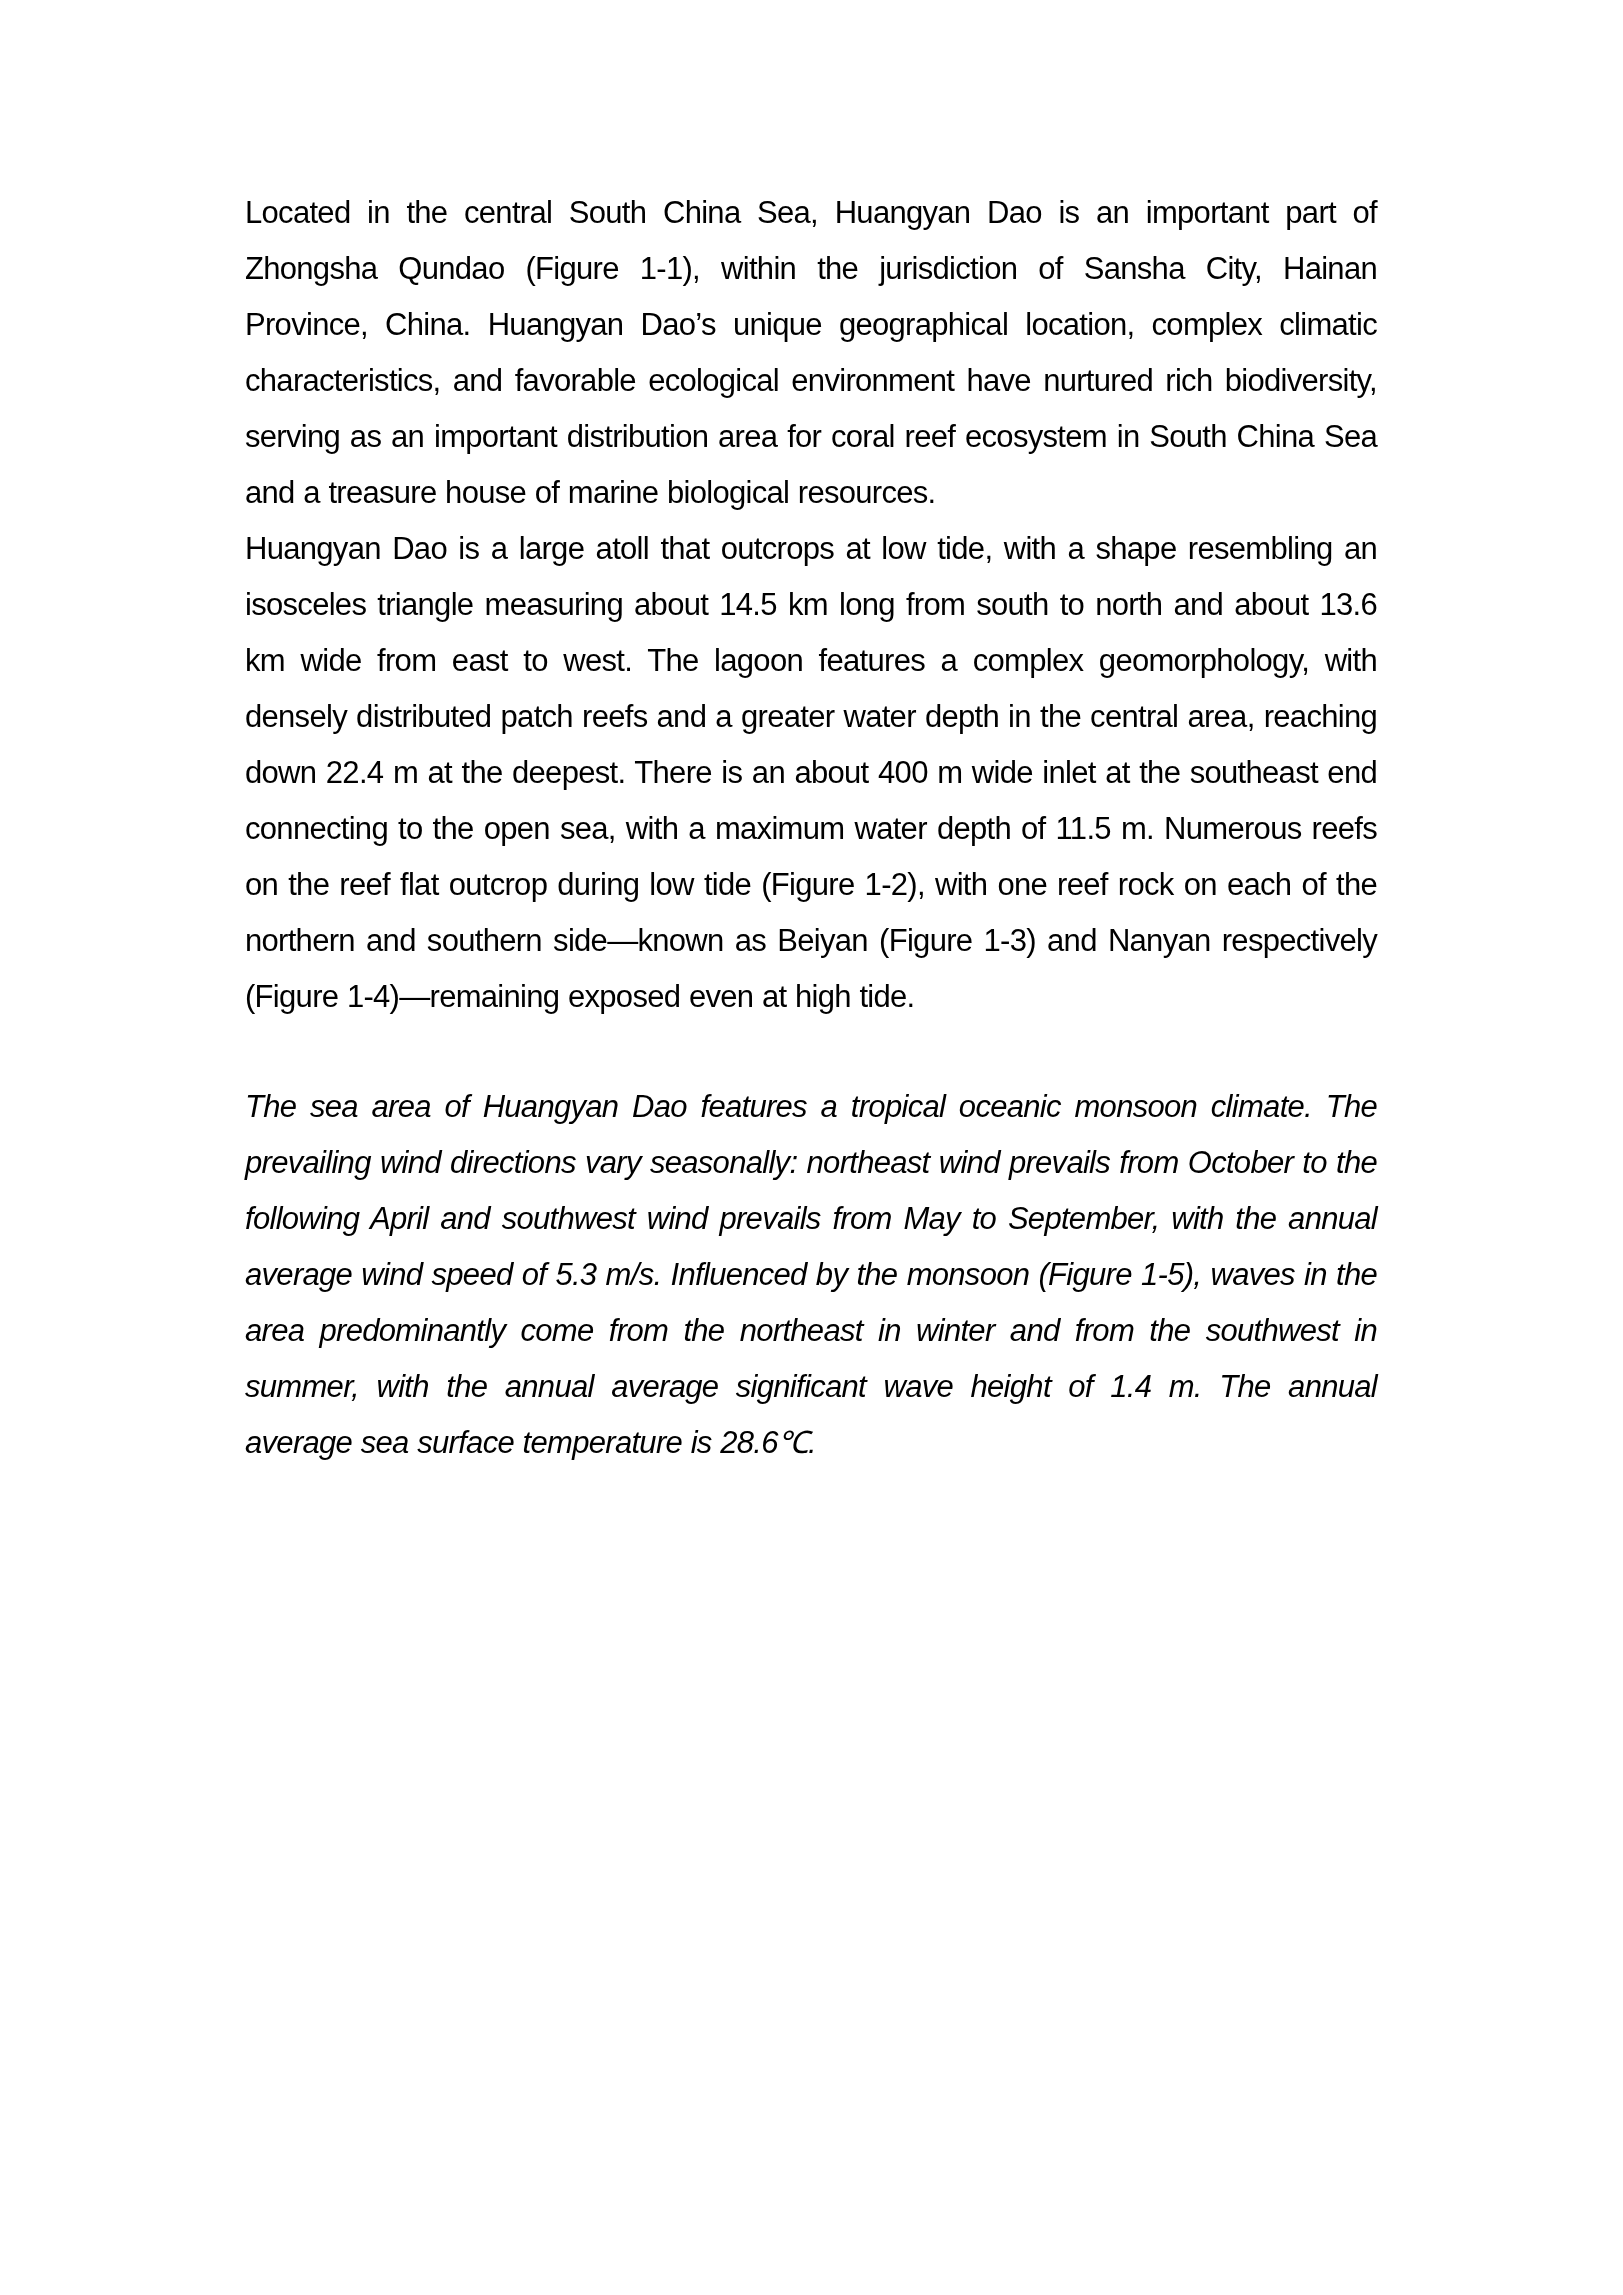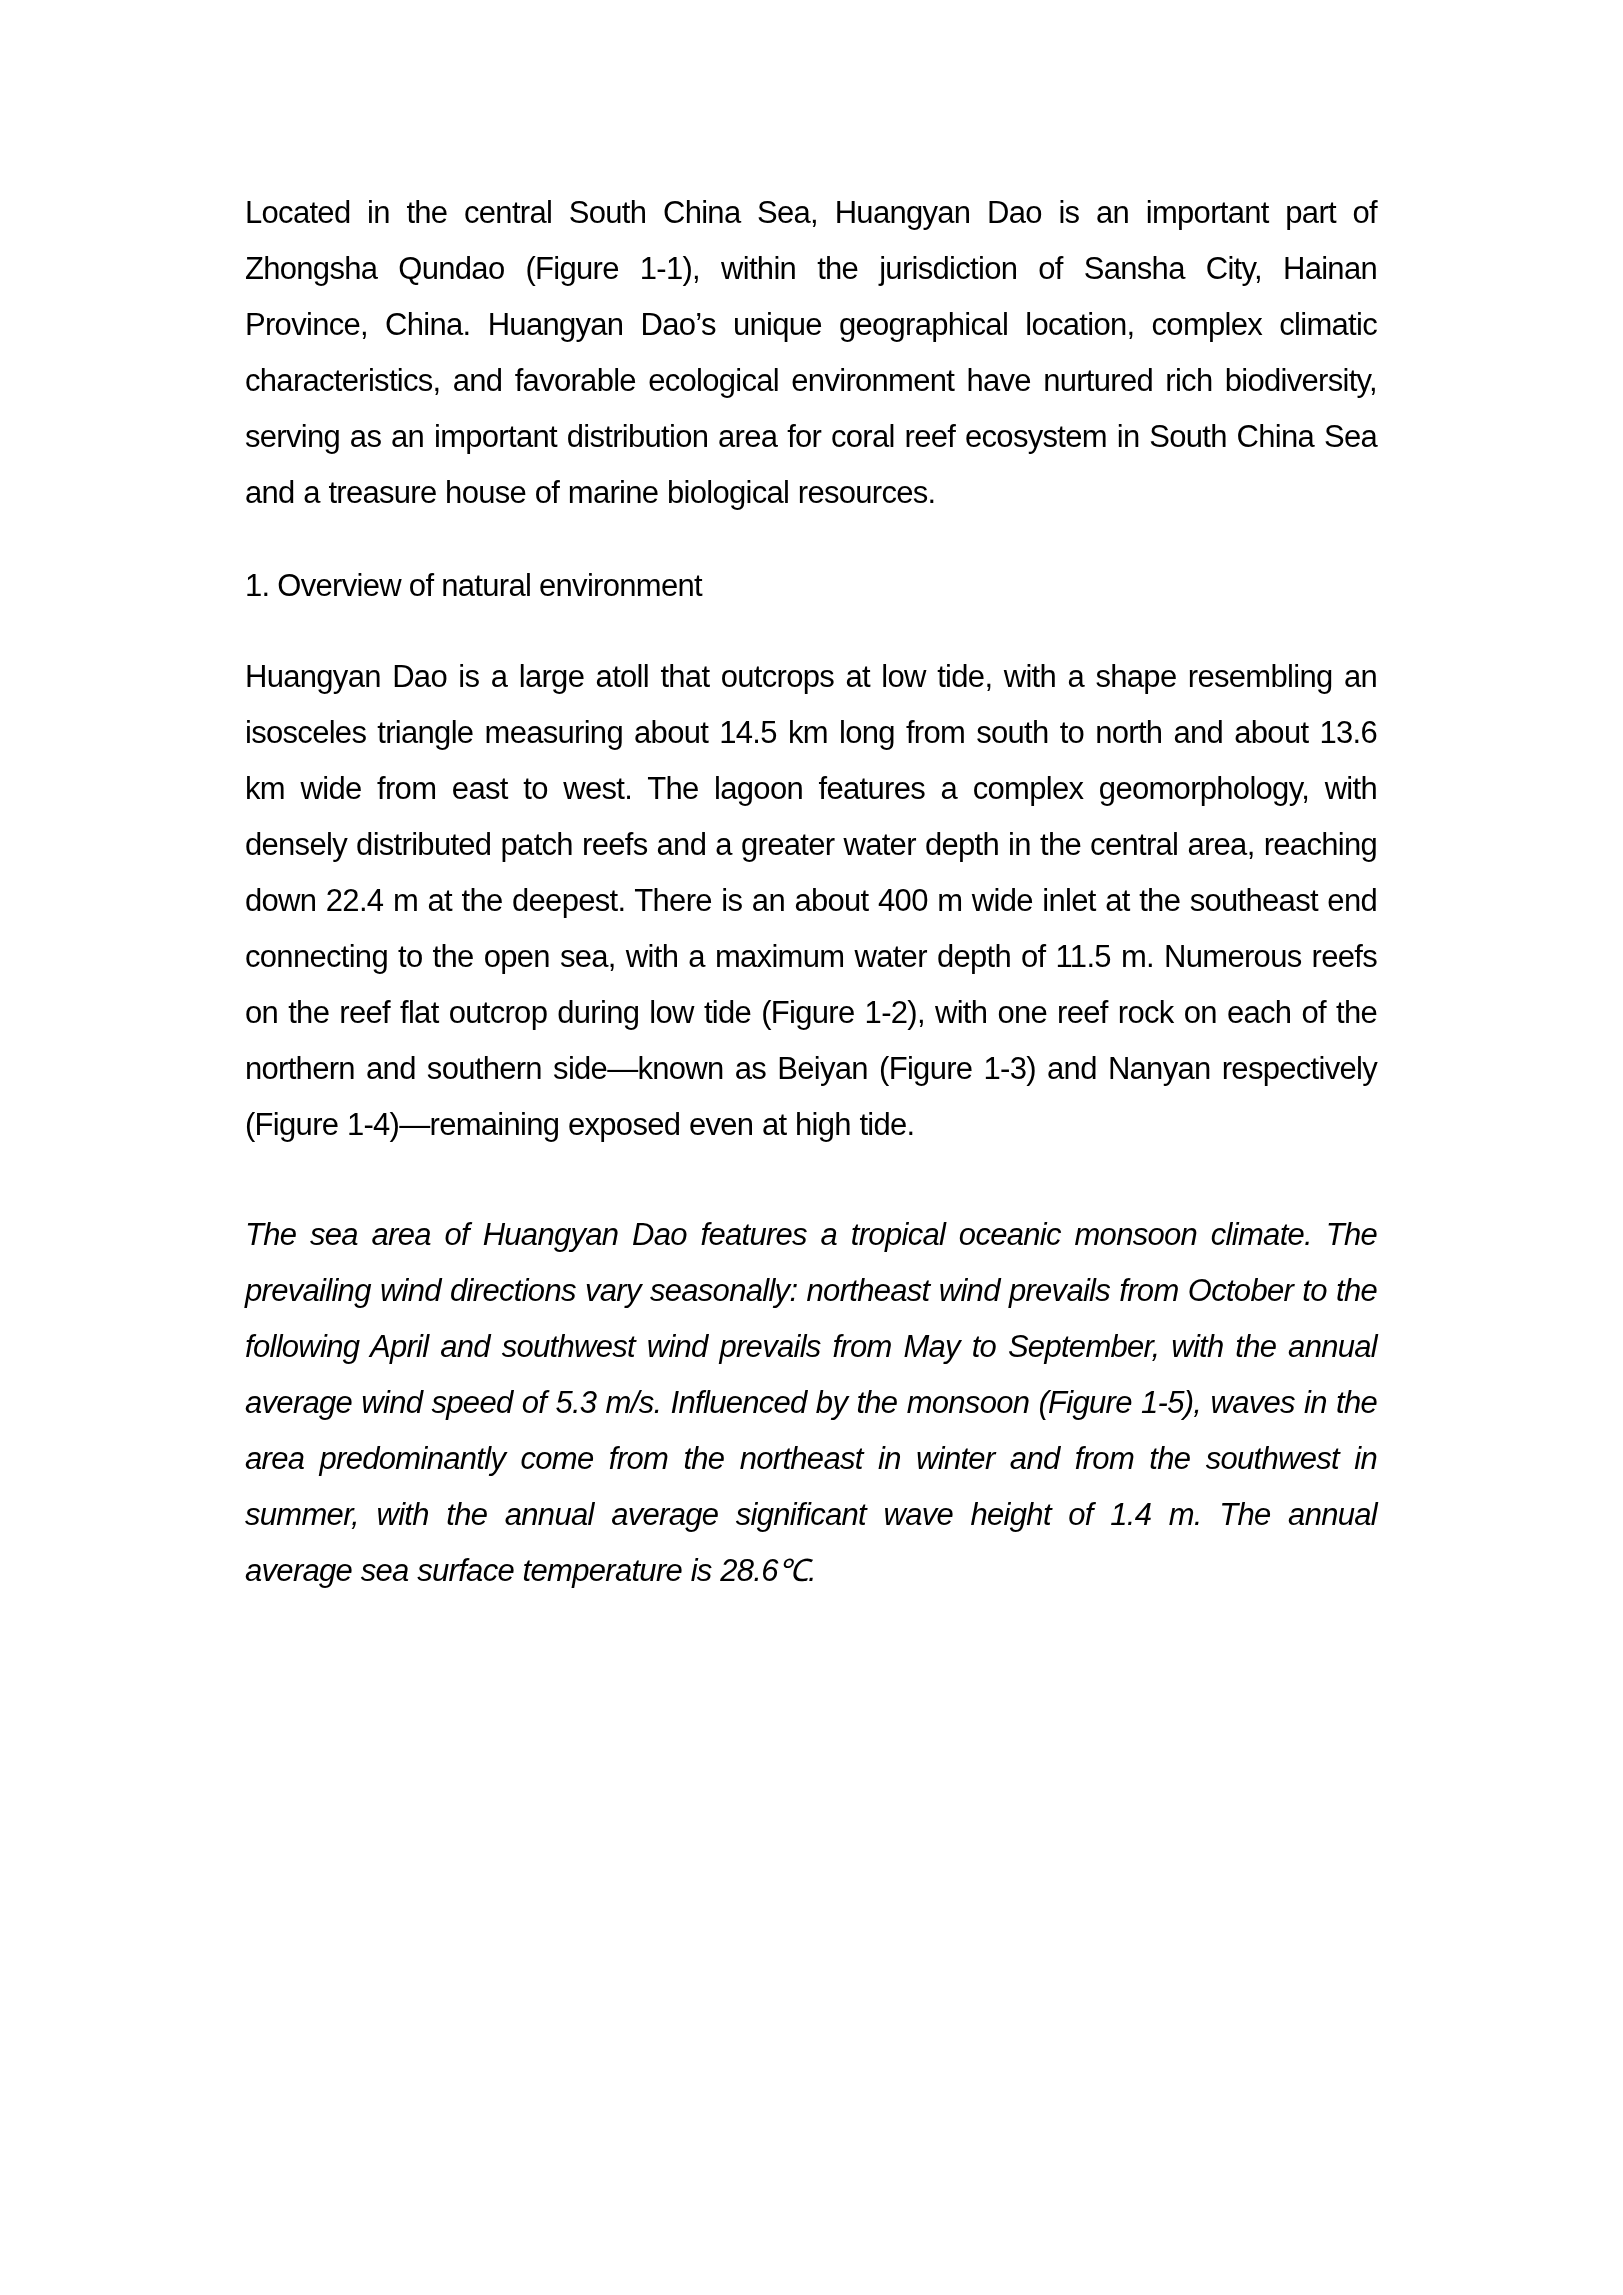--- a/index.html
+++ b/index.html
@@ -54,21 +54,20 @@
     line-height: 39px;
     color: #000000;
   }
 </style>
 </head>
 <body>
 
 <div class="page">
   <div class="text-block">
     <p>Located in the central South China Sea, Huangyan Dao is an important part of Zhongsha Qundao (Figure 1-1), within the jurisdiction of Sansha City, Hainan Province, China. Huangyan Dao’s unique geographical location, complex climatic characteristics, and favorable ecological environment have nurtured rich biodiversity, serving as an important distribution area for coral reef ecosystem in South China Sea and a treasure house of marine biological resources.</p>
-    <h2>1. Overview of natural environment</h2>
     <p>Huangyan Dao is a large atoll that outcrops at low tide, with a shape resembling an isosceles triangle measuring about 14.5 km long from south to north and about 13.6 km wide from east to west. The lagoon features a complex geomorphology, with densely distributed patch reefs and a greater water depth in the central area, reaching down 22.4 m at the deepest. There is an about 400 m wide inlet at the southeast end connecting to the open sea, with a maximum water depth of 11.5 m. Numerous reefs on the reef flat outcrop during low tide (Figure 1-2), with one reef rock on each of the northern and southern side—known as Beiyan (Figure 1-3) and Nanyan respectively (Figure 1-4)—remaining exposed even at high tide.</p>
     <p class="after-blank-line">The sea area of Huangyan Dao features a tropical oceanic monsoon climate. The prevailing wind directions vary seasonally: northeast wind prevails from October to the following April and southwest wind prevails from May to September, with the annual average wind speed of 5.3 m/s. Influenced by the monsoon (Figure 1-5), waves in the area predominantly come from the northeast in winter and from the southwest in summer, with the annual average significant wave height of 1.4 m. The annual average sea surface temperature is 28.6℃.</p>
   </div>
   <div class="page-footer">
     <span>3</span>
   </div>
 </div>
 
 
 </body></html>

